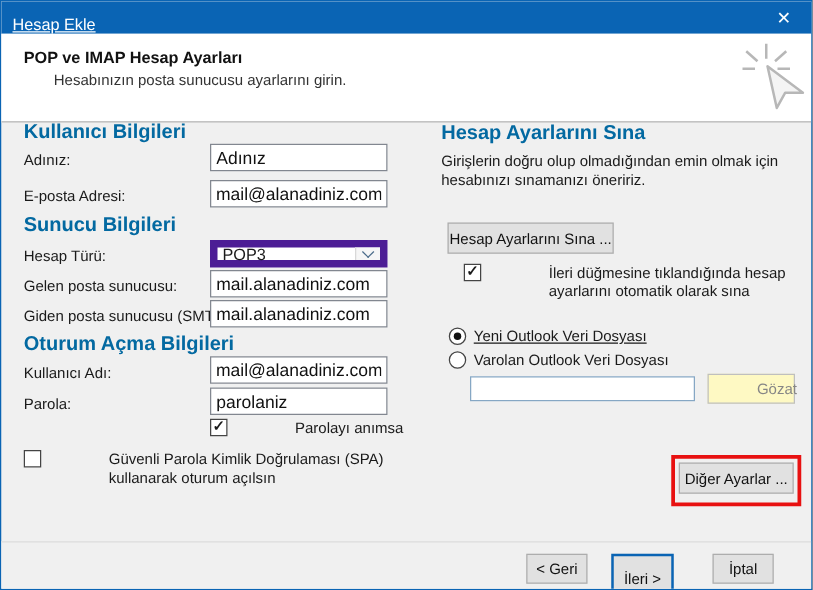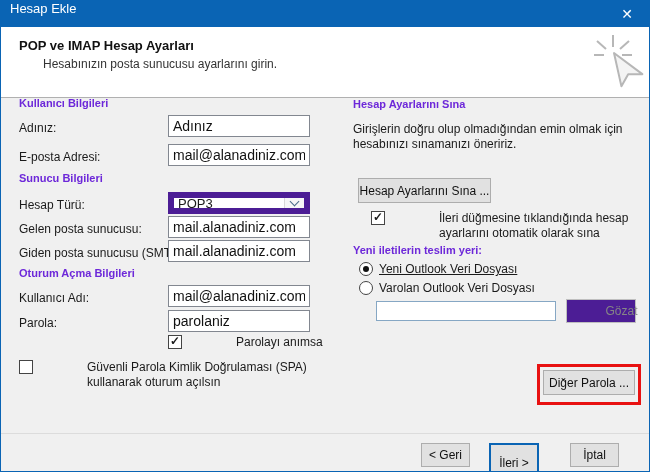--- a/index.html
+++ b/index.html
@@ -4,36 +4,36 @@
 <style>
   * { margin:0; padding:0; box-sizing:border-box; }
   html,body { background:#555; font-family:"Liberation Sans", sans-serif; }
   .window {
     position:relative; width:650px; height:472px; margin:0 auto;
     background:#f0f0f0; border:1px solid #0a64b4; overflow:hidden;
     font-size:12px; color:#1a1a1a;
   }
   .titlebar {
     position:absolute; left:0; top:0; width:100%; height:26px;
-    background:#0a64b4; color:#fff; display:flex; align-items:flex-start;
+    background:#0a64b4; color:#fff; display:flex; align-items:flex-end;text-decoration:underline;
   }
   .titlebar .title { padding-left:9px; font-size:13px; }
   .close-btn {
     position:absolute; right:0; top:0; width:44px; height:26px;
     display:flex; align-items:center; justify-content:center;
     color:#fff; font-size:14px; cursor:default;
   }
   .header {
     position:absolute; left:0; top:26px; width:100%; height:71px;
     background:#fff; border-bottom:1px solid #b0b0b0;
   }
   .header .h-title { position:absolute; left:18px; top:11px; font-weight:bold; font-size:13px; color:#111; }
   .header .h-sub   { position:absolute; left:42px; top:30px; font-size:12px; color:#333; }
   .cursor-icon { position:absolute; left:592px; top:32px; z-index:5; }
-  .section { position:absolute; font-weight:bold; font-size:11px; color:#6d28d9; }
+  .section { position:absolute; font-weight:bold; font-size:16px; color:#0369a1; }
   .lbl { position:absolute; font-size:12px; color:#1a1a1a; white-space:nowrap; }
   .tbox {
     position:absolute; height:22px; border:1px solid #828790; background:#fff;
     font-family:"Liberation Sans", sans-serif; font-size:14px; color:#111;
     padding:0 4px; outline:none;
   }
   .combo {
     position:absolute; height:22px; border:6px solid #4c1d95; background:#fff;
     display:flex; align-items:center;
   }
@@ -58,21 +58,21 @@
   }
   .rad.selected::after {
     content:""; position:absolute; left:3px; top:3px; width:6px; height:6px; border-radius:50%; background:#111;
   }
   .btn {
     position:absolute; background:#e1e1e1; border:1px solid #adadad;
     font-family:"Liberation Sans", sans-serif; font-size:12px; color:#111;
     display:flex; align-items:center; justify-content:center; cursor:default;
   }
   .btn.focused { border:2px solid #0a64b4; }
-  .btn.disabled { background:#4c1d95; border:1px solid #bfbfbf; color:#868686;padding-left:41px; }
+  .btn.disabled { background:#fef9c3; border:1px solid #bfbfbf; color:#868686;padding-left:41px; }
   .highlight-box {
     position:absolute; left:536px; top:363px; width:104px; height:41px;
     border:3px solid #e81111; background:transparent;
   }
   .footer {
     position:absolute; left:0; top:432px; width:100%; height:40px;
     background:#f0f0f0; border-top:1px solid #dcdcdc;
   }
   .wrap { line-height:15px; white-space:normal; }
 </style>
@@ -150,36 +150,35 @@
 
   <div class="lbl wrap" style="left:352px; top:121px; width:292px; white-space:normal;">Girişlerin doğru olup olmadığından emin olmak için hesabınızı sınamanızı öneririz.</div>
 
   <button class="btn" style="left:357px; top:177px; width:133px; height:25px;">Hesap Ayarlarını Sına ...</button>
 
   <div class="cbrow" style="left:370px; top:210px; width:270px;">
     <span class="cb checked"></span>
     <span class="wrap" style="width:248px;">İleri düğmesine tıklandığında hesap ayarlarını otomatik olarak sına</span>
   </div>
 
-  <div class="section" style="left:352px; top:243px;">Yeni iletilerin teslim yeri:</div>
 
   <div class="radiorow" style="left:358px; top:261px;text-decoration:underline;">
     <span class="rad selected"></span>
     <span>Yeni Outlook Veri Dosyası</span>
   </div>
 
   <div class="radiorow" style="left:358px; top:280px;">
     <span class="rad"></span>
     <span>Varolan Outlook Veri Dosyası</span>
   </div>
 
   <input class="tbox" style="left: 375px; top: 300px; width: 180px; height: 20px; border: 1px solid rgb(134, 167, 196); font-size: 12px;" value="">
   <button class="btn disabled" style="left:565px; top:298px; width:70px; height:24px;">Gözat</button>
 
   <div class="highlight-box"></div>
-  <button class="btn" style="left:542px; top:369px; width:92px; height:25px;">Diğer Parola ...</button>
+  <button class="btn" style="left:542px; top:369px; width:92px; height:25px;">Diğer Ayarlar ...</button>
 
   <div class="footer"></div>
   <button class="btn" style="left:420px; top:442px; width:49px; height:24px;">&lt; Geri</button>
   <button class="btn focused" style="left:488px; top:442px; width:50px; height:40px;">İleri &gt;</button>
   <button class="btn" style="left:569px; top:442px; width:49px; height:24px;">İptal</button>
 
 </div>
 
 </body></html>

